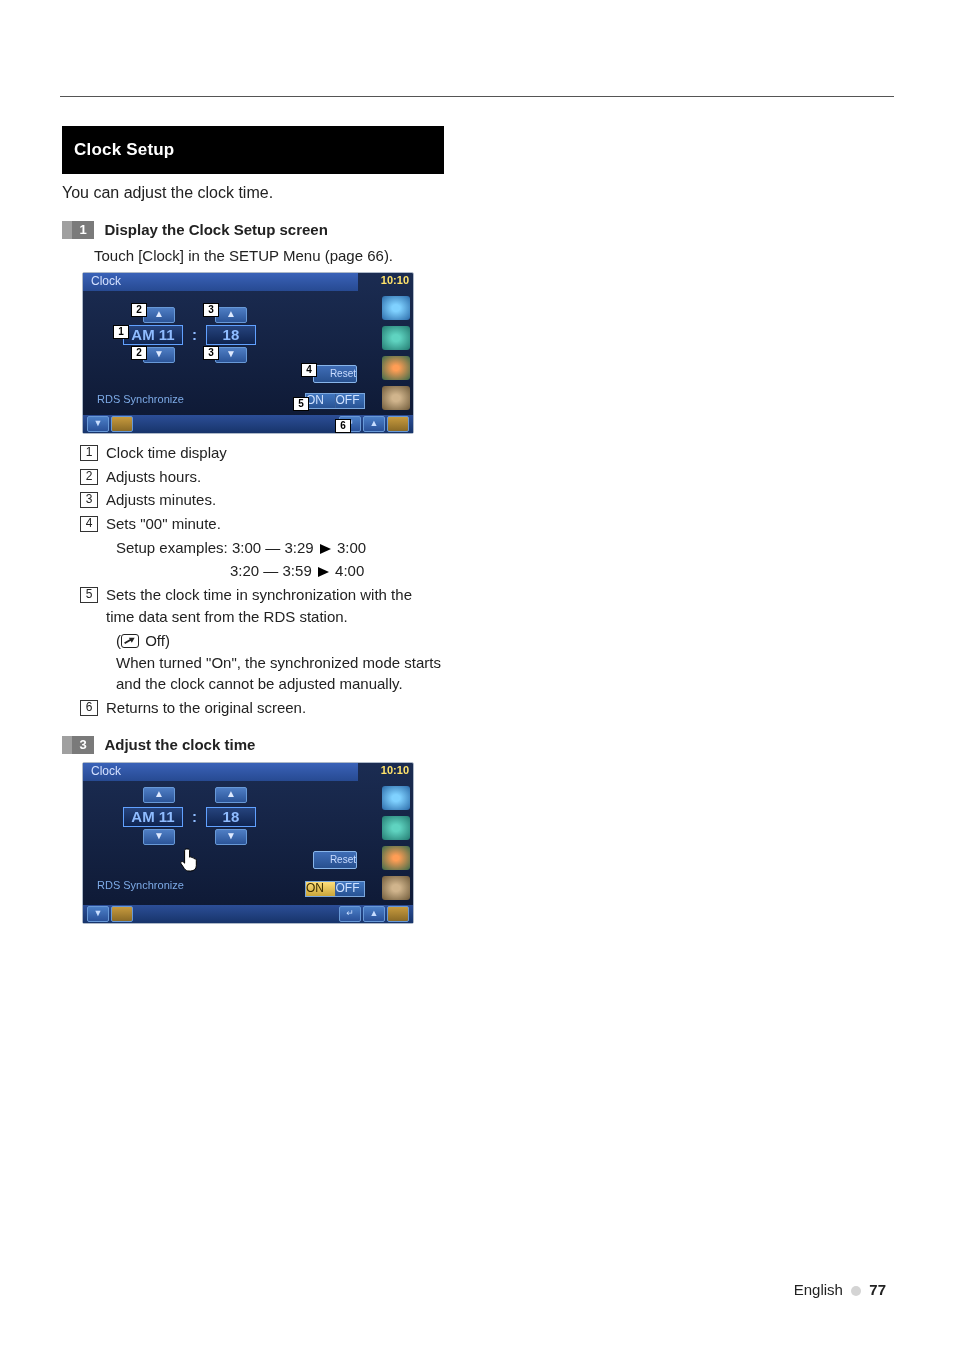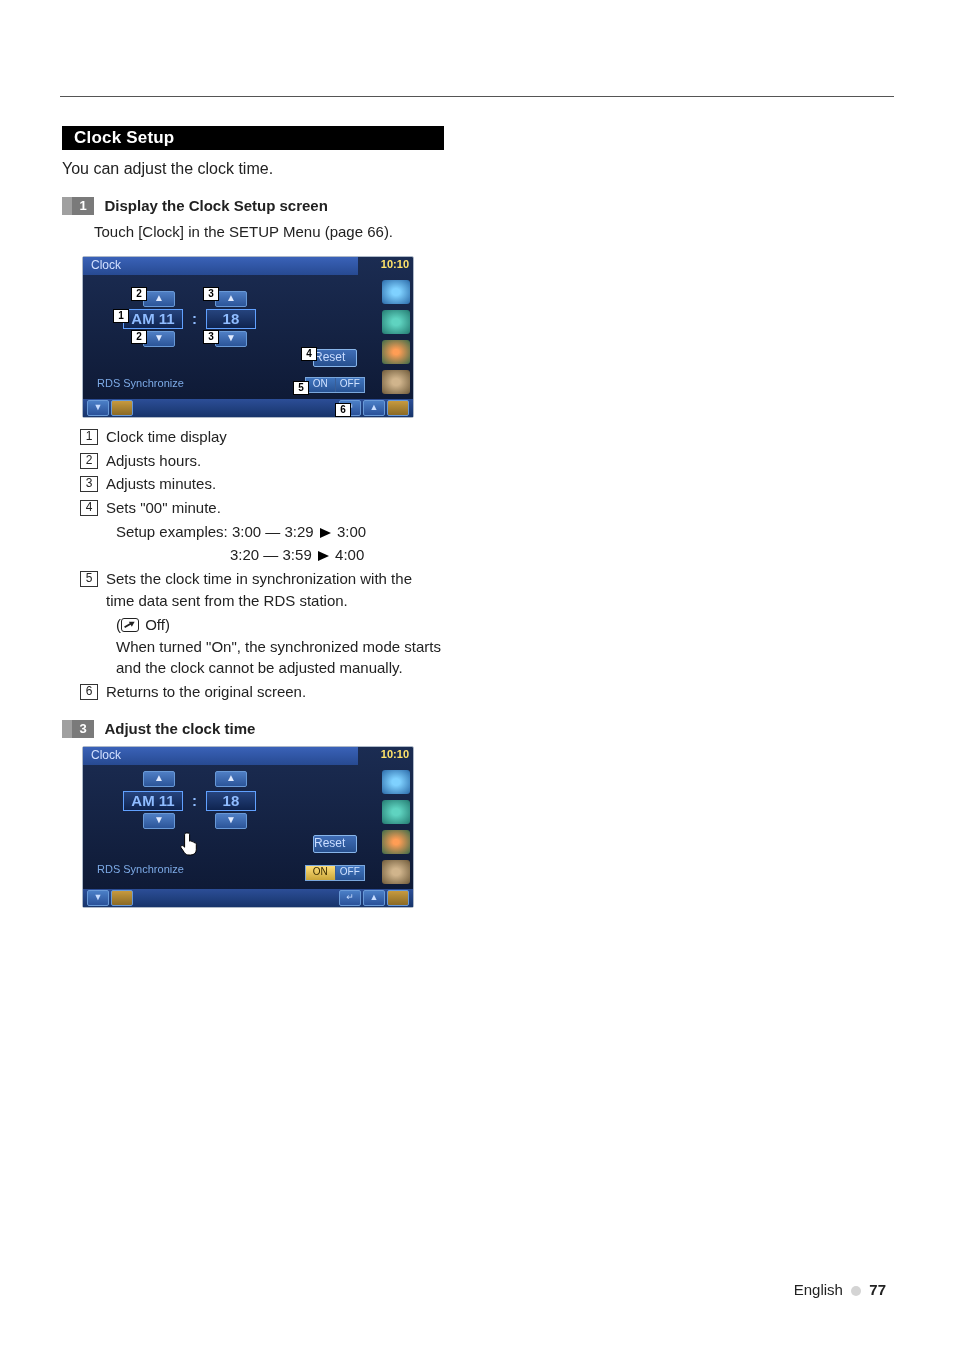--- a/index.html
+++ b/index.html
@@ -1,24 +1,24 @@
 <!DOCTYPE html>
 <html><head>
 <meta charset="utf-8">
 <style>
 html,body{margin:0;padding:0;background:#fff;font-family:"Segoe UI",Tahoma,Helvetica,Arial,sans-serif;color:#222;-webkit-font-smoothing:antialiased}
 .page{width:954px;height:1354px;margin:0 auto;position:relative;box-sizing:border-box;padding:60px 60px 0 60px}
 .rule{position:absolute;left:60px;right:60px;top:96px;border-top:1px solid #555}
 .col{width:382px;position:absolute;left:62px;top:126px}
-.heading-bar{background:#000;color:#fff;font-weight:700;font-size:17px;padding:2px 12px;letter-spacing:.2px}
+.heading-bar{background:#000;color:#fff;font-weight:700;font-size:17px;padding:14px 12px;letter-spacing:.2px}
 .intro{font-size:16px;margin:10px 0 18px 0}
 .step{margin:6px 0 8px 0}
 .step-num{display:inline-block;width:22px;height:18px;border-left:10px solid #a0a0a0;background:#7a7a7a;color:#fff;font-weight:700;font-size:13px;text-align:center;line-height:18px;vertical-align:middle;margin-right:6px}
 .step-title{display:inline;font-weight:700;font-size:15px;vertical-align:middle}
-.step-body{font-size:15px;margin:8px 0 16px 32px}
+.step-body{font-size:15px;margin:8px 0 8px 32px}
 
 .shot{position:relative;width:330px;height:160px;margin:6px 0 0 20px;background:linear-gradient(#1b2c52,#0d1833);border:1px solid #aeb9c8;border-radius:2px}
 .shot .titlebar{position:absolute;left:0;right:55px;top:0;height:18px;background:linear-gradient(#3a62b8,#274a92)}
 .shot .title{position:absolute;left:8px;top:1px;color:#d3e0ff;font-size:12px}
 .shot .time{position:absolute;right:4px;top:1px;color:#ffe36a;font-size:11px;font-weight:700}
 .shot .sidebar{position:absolute;right:0;top:18px;bottom:18px;width:34px;display:flex;flex-direction:column;justify-content:space-between;padding:3px 0;box-sizing:border-box}
 .sicon{width:28px;height:24px;margin:2px auto;border-radius:3px}
 .si1{background:radial-gradient(#7fd1ff 20%,#2b6aa8)}
 .si2{background:radial-gradient(#5fd3c0 20%,#237a70)}
 .si3{background:radial-gradient(#ff9d55 15%,#3a6b4a)}
@@ -30,23 +30,23 @@
 .bbtn.amber{background:linear-gradient(#c79a3e,#8a6a26);color:#fff}
 
 .numbox{position:absolute;left:40px;top:52px;width:150px;height:18px}
 .numbox .seg{display:inline-block;height:18px;line-height:18px;text-align:center;color:#8fbcff;font-size:15px;font-weight:700}
 .seg-h{width:58px;background:linear-gradient(#26447e,#0f2450);border:1px solid #61a1ff}
 .seg-sep{width:14px;color:#8fbcff}
 .seg-m{width:48px;border:1px solid #61a1ff;background:linear-gradient(#26447e,#0f2450)}
 .arrow-btn{position:absolute;width:30px;height:14px;border:1px solid #6899d7;border-radius:2px;background:linear-gradient(#4f7ec4,#2c5599);color:#dfeaff;text-align:center;font-size:10px;line-height:12px}
 .ab-hu{left:60px;top:34px}.ab-hd{left:60px;top:74px}
 .ab-mu{left:132px;top:34px}.ab-md{left:132px;top:74px}
-.reset-btn{position:absolute;right:56px;top:92px;width:42px;height:16px;border:1px solid #88b5ea;background:linear-gradient(#3f6db6,#27508f);color:#c9dcff;font-size:12px;text-align:left;line-height:15px;border-radius:2px}
+.reset-btn{position:absolute;right:56px;top:92px;width:42px;height:16px;border:1px solid #88b5ea;background:linear-gradient(#3f6db6,#27508f);color:#c9dcff;font-size:10px;text-align:right;line-height:15px;border-radius:2px}
 .rds-lbl{position:absolute;left:14px;top:120px;font-size:11px;color:#7daae6}
-.onoff{position:absolute;right:48px;bottom:24px;width:58px;height:14px;border:1px solid #7aa7dd;display:flex;font-size:10px;color:#cfe1ff;text-align:center;line-height:12px}
+.onoff{position:absolute;right:48px;bottom:24px;width:58px;height:14px;border:1px solid #7aa7dd;display:flex;font-size:12px;color:#cfe1ff;text-align:left;line-height:12px}
 .onoff div{flex:1;border-left:1px solid #3a5e96}
 .onoff div:first-child{border-left:0}
 .onoff .on{background:linear-gradient(#4075be,#285394)}
 .onoff .off{background:linear-gradient(#4075be,#285394)}
 
 .callout{position:absolute;width:14px;height:12px;border:1px solid #000;background:#fff;color:#000;font-weight:700;font-size:10px;text-align:center;line-height:11px}
 
 .legend{margin:8px 0 16px 18px;font-size:15px;line-height:1.45}
 .leg-item{display:flex;align-items:flex-start;margin:2px 0}
 .leg-num{width:16px;height:14px;border:1px solid #333;text-align:center;font-size:12px;line-height:13px;margin:3px 8px 0 0;flex:0 0 auto}

